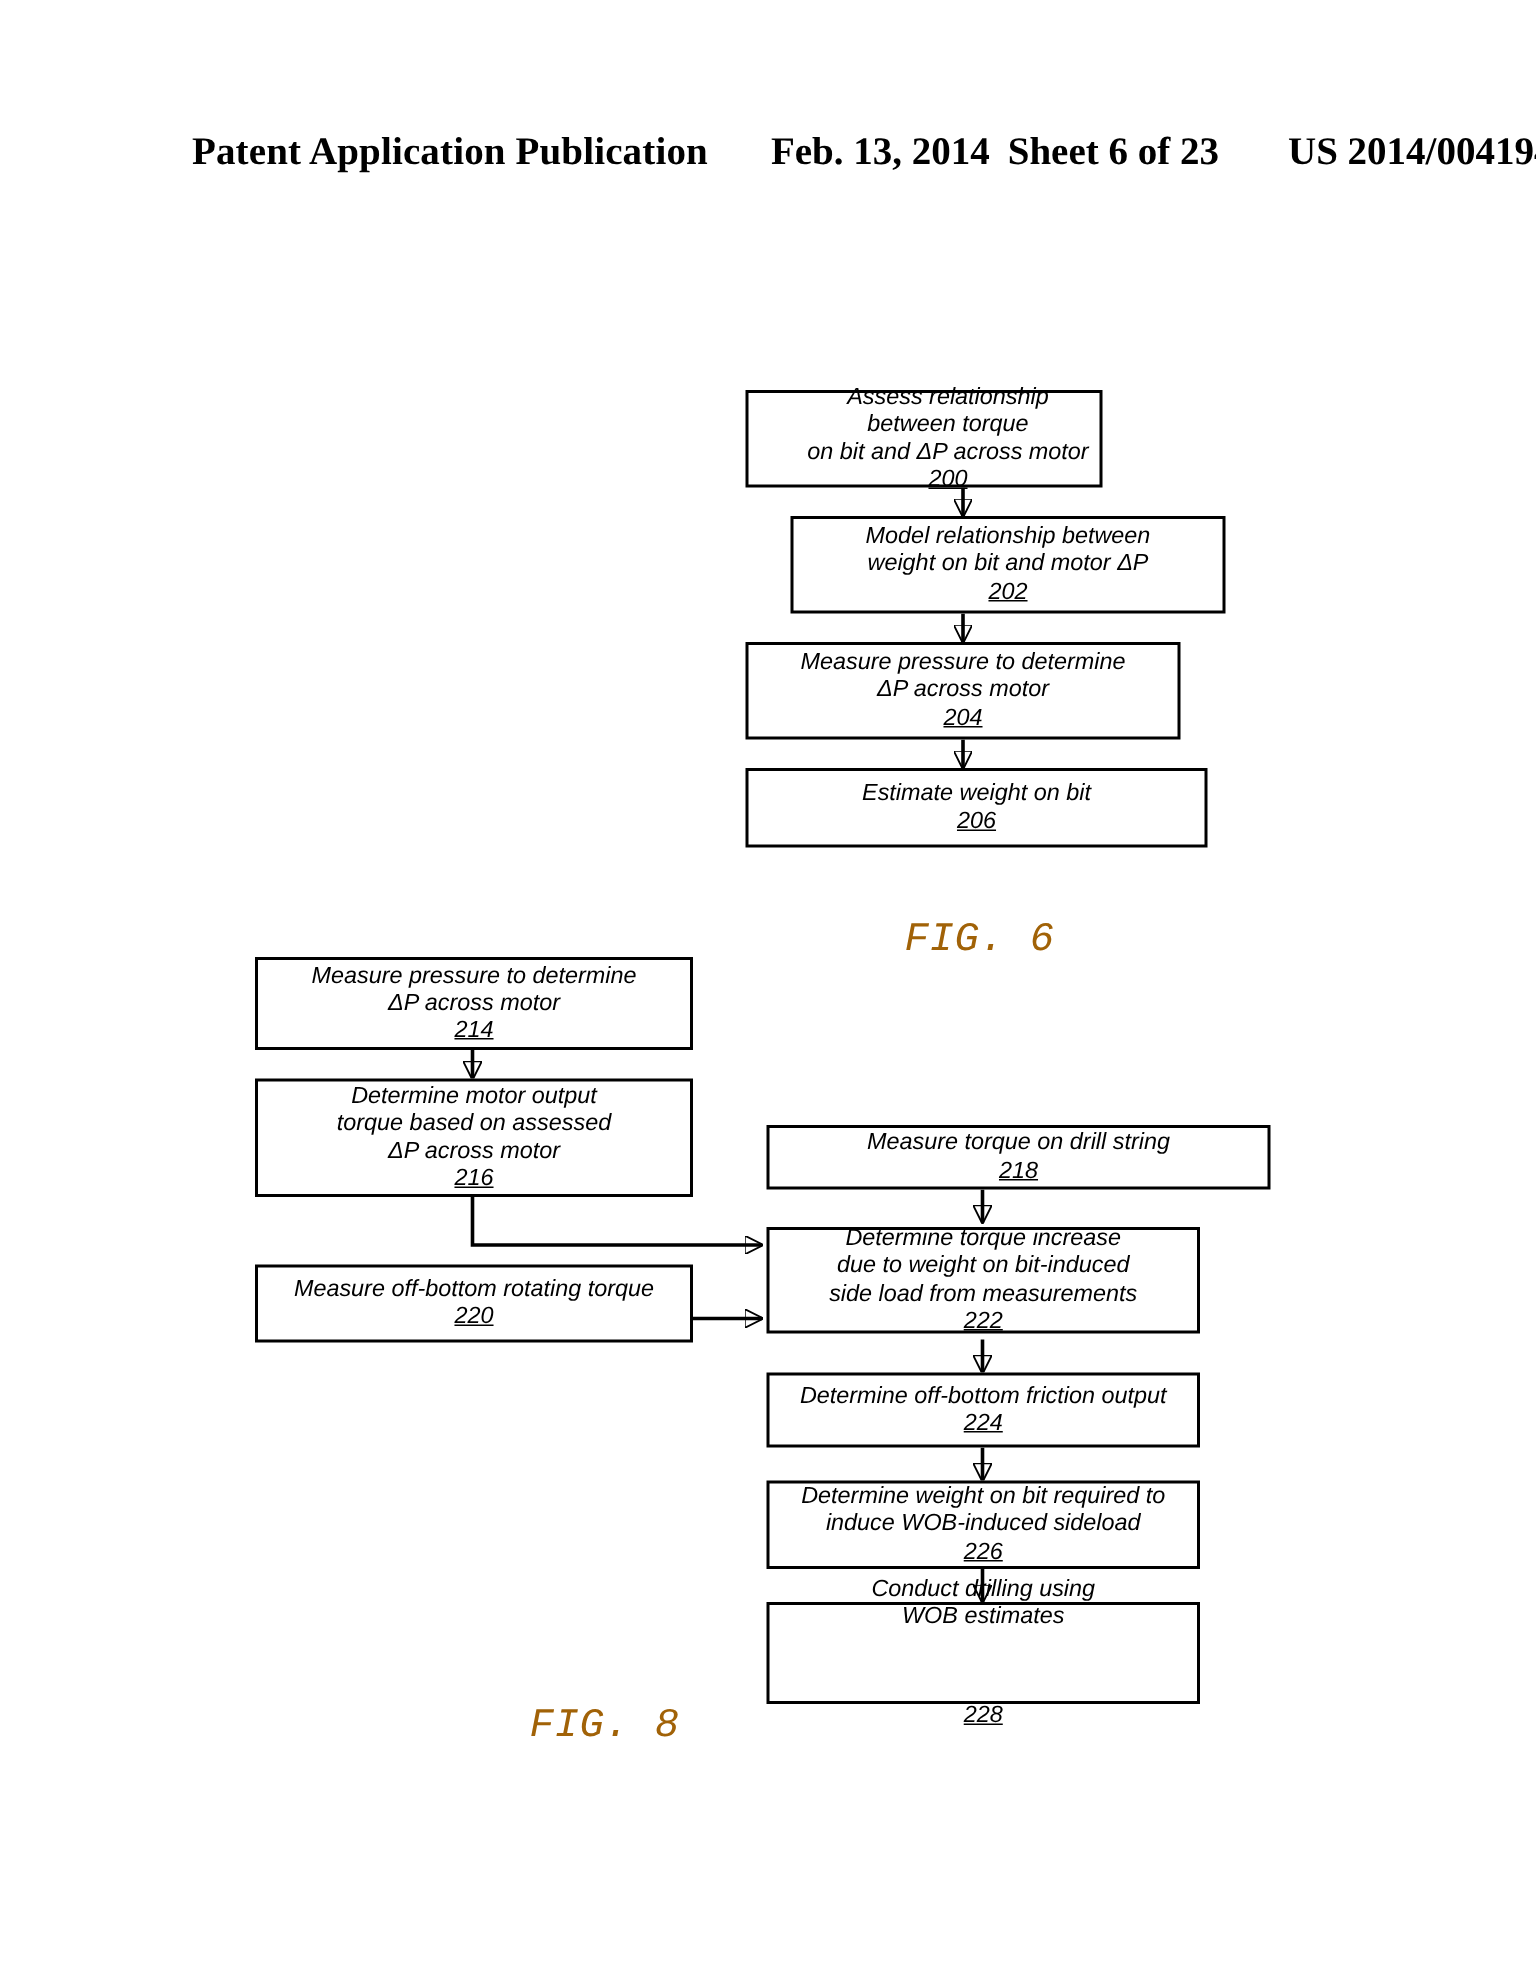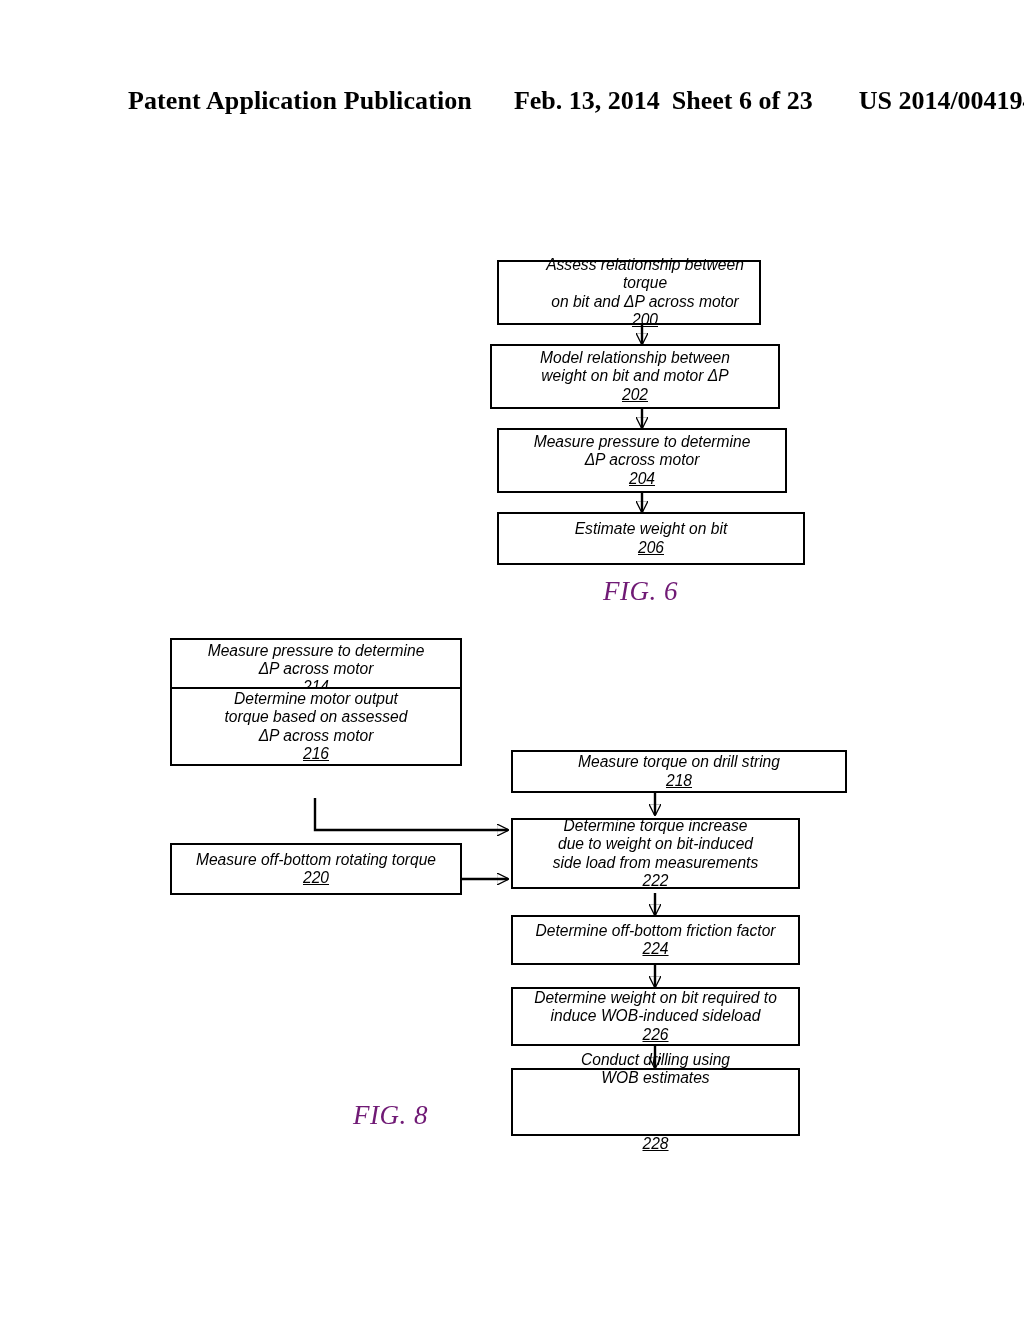--- a/index.html
+++ b/index.html
@@ -62,27 +62,28 @@
   .flow-box .box-ref {
     display: block;
     text-decoration: underline;
     text-underline-offset: 1px;
     margin-top: 0px;
   }
 
   
   .fig-caption {
     position: absolute;
-    font-family: Liberation Serif, serif;
+    font-family: Liberation Mono, monospace;
     font-style: italic;
     font-size: 27px;
     letter-spacing: 0.5px;
-    color: #701a75;
+    color: #a16207;
     white-space: nowrap;
     z-index: 2;
+    margin-top: 36px;
   }
 
   
   #connectors {
     position: absolute;
     left: 0;
     top: 0;
     width: 1024px;
     height: 1320px;
     z-index: 1;
@@ -124,27 +125,27 @@
 
     <line x1="655" y1="793" x2="655" y2="815" stroke-width="2.4" marker-end="url(#arrow)"></line>
 
     <line x1="655" y1="893" x2="655" y2="915" stroke-width="2.4" marker-end="url(#arrow)"></line>
 
     <line x1="655" y1="965" x2="655" y2="987" stroke-width="2.4" marker-end="url(#arrow)"></line>
 
     <line x1="655" y1="1046" x2="655" y2="1068" stroke-width="2.4" marker-end="url(#arrow)"></line>
   </svg>
 
-  <div class="flow-box" style="left:497px; top:260px; width:264px; height:65px;padding-left:36px;">
+  <div class="flow-box" style="left:497px; top:260px; width:238px; height:65px;padding-left:36px;">
     <span class="box-text">Assess relationship between torque
 on bit and ΔP across motor</span>
     <span class="box-ref">200</span>
   </div>
 
-  <div class="flow-box" style="left:490px; top:344px; width:290px; height:65px;text-align:center;">
+  <div class="flow-box" style="left:527px; top:344px; width:290px; height:65px;text-align:center;">
     <span class="box-text">Model relationship between
 weight on bit and motor  ΔP</span>
     <span class="box-ref">202</span>
   </div>
 
   <div class="flow-box" style="left:497px; top:428px; width:290px; height:65px;">
     <span class="box-text">Measure pressure to determine
 ΔP across motor</span>
     <span class="box-ref">204</span>
   </div>
@@ -155,21 +156,21 @@
   </div>
 
   <div class="fig-caption" style="left:603px; top:576px;">FIG. 6</div>
 
   <div class="flow-box" style="left:170px; top:638px; width:292px; height:62px;">
     <span class="box-text">Measure pressure to determine
 ΔP across motor</span>
     <span class="box-ref">214</span>
   </div>
 
-  <div class="flow-box" style="left:170px; top:687px; width:292px; height:79px;">
+  <div class="flow-box" style="left:170px; top:719px; width:292px; height:79px;">
     <span class="box-text">Determine motor output
 torque based on assessed
 ΔP across motor</span>
     <span class="box-ref">216</span>
   </div>
 
   <div class="flow-box" style="left:170px; top:843px; width:292px; height:52px;">
     <span class="box-text">Measure off-bottom rotating torque</span>
     <span class="box-ref">220</span>
   </div>
@@ -180,21 +181,21 @@
   </div>
 
   <div class="flow-box" style="left:511px; top:818px; width:289px; height:71px;">
     <span class="box-text">Determine torque increase
 due to weight on bit-induced
 side load from measurements</span>
     <span class="box-ref">222</span>
   </div>
 
   <div class="flow-box" style="left:511px; top:915px; width:289px; height:50px;">
-    <span class="box-text">Determine off-bottom friction factor</span>
+    <span class="box-text">Determine off-bottom friction output</span>
     <span class="box-ref">224</span>
   </div>
 
   <div class="flow-box" style="left:511px; top:987px; width:289px; height:59px;">
     <span class="box-text">Determine weight on bit required to
 induce WOB-induced sideload</span>
     <span class="box-ref">226</span>
   </div>
 
   <div class="flow-box" style="left:511px; top:1068px; width:289px; height:68px;gap:48px;">

